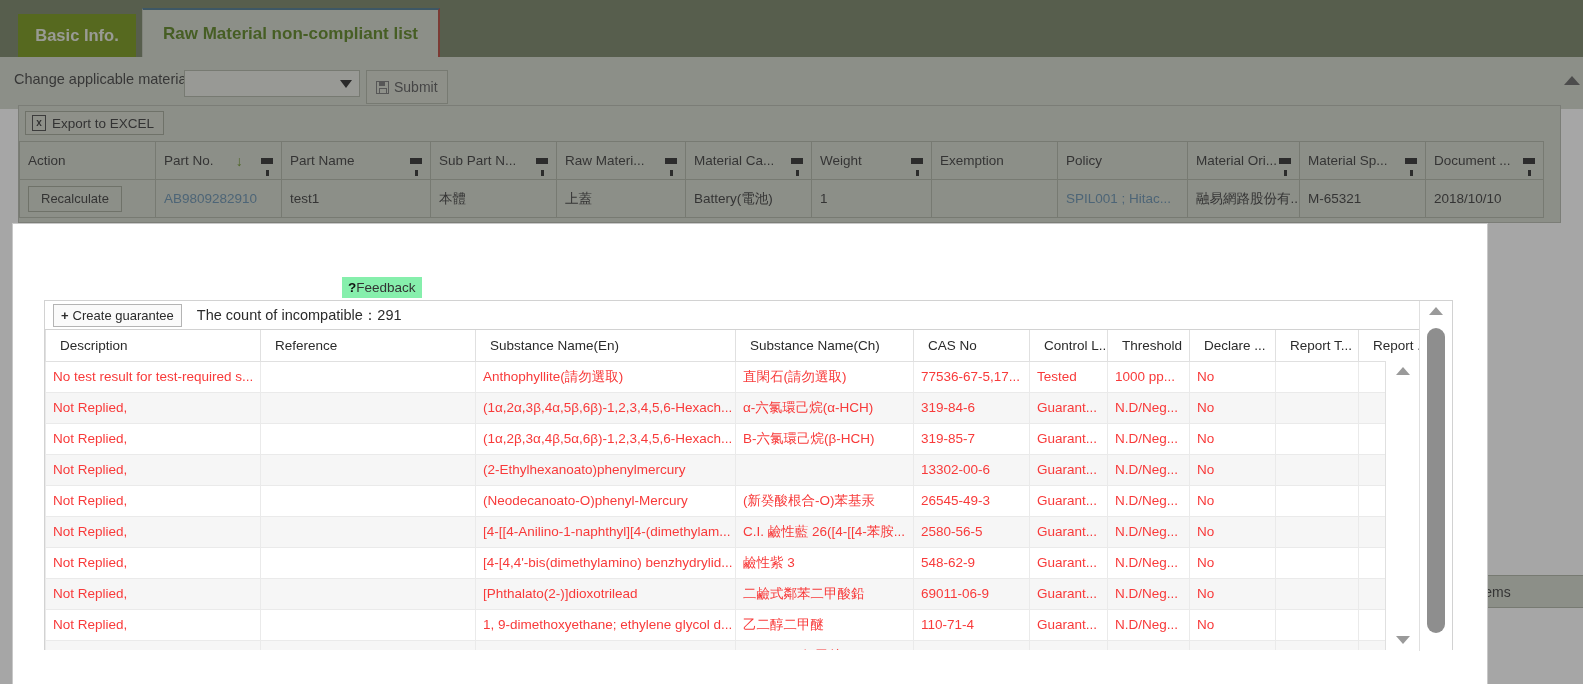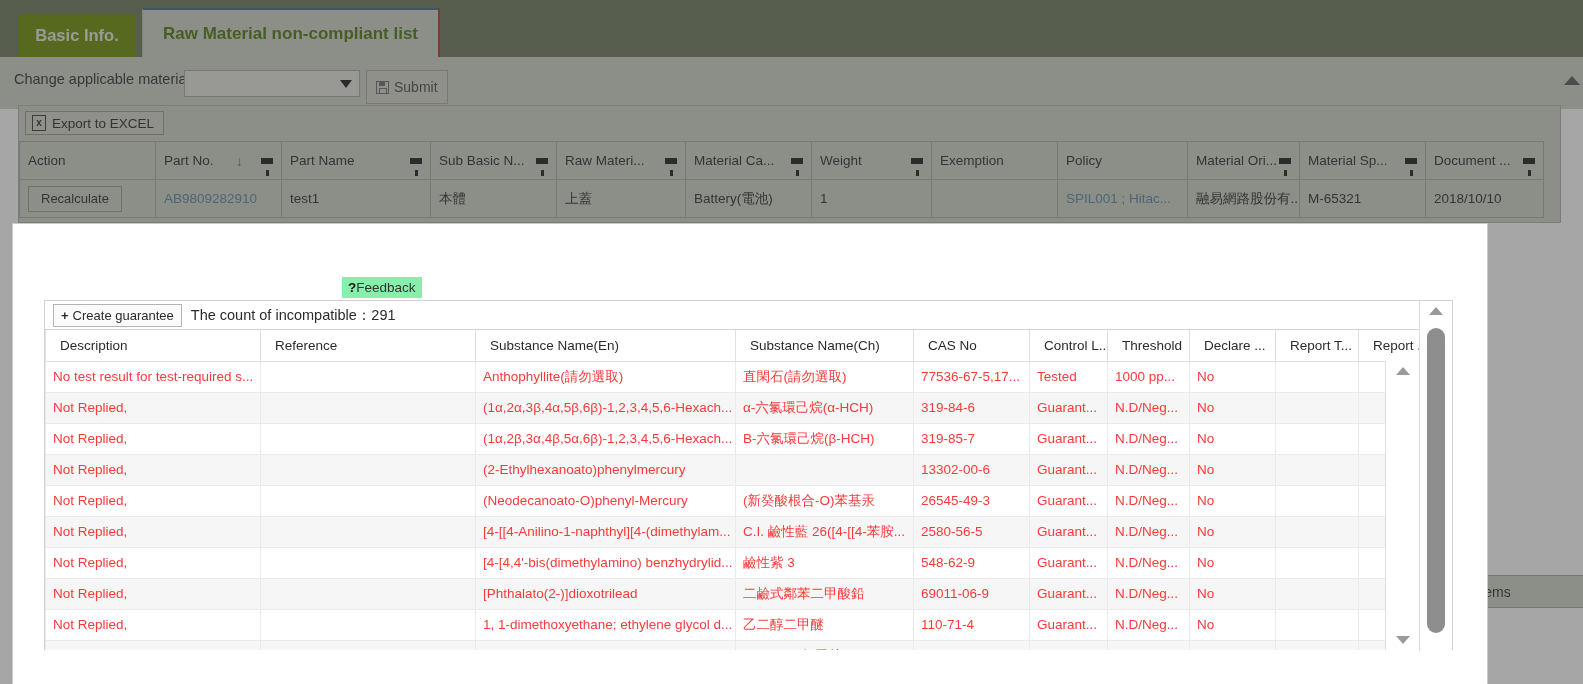--- a/index.html
+++ b/index.html
@@ -217,21 +217,21 @@
     background: #ffffff;
   }
   .create-btn {
     height: 23px; margin-left: 8px; padding: 0 7px;
     border: 1px solid #b4b4b4; background: #fafafa;
     display: flex; align-items: center; gap: 4px;
     font-size: 13px; color: #2b2b2b; cursor: pointer;
   }
   .plus { font-weight: bold; font-size: 13px; }
   .count-text {
-    margin-left: 9px; font-size: 14.5px; color: #2b2b2b;
+    margin-left: 15px; font-size: 14.5px; color: #2b2b2b;
   }
 
   .inner-grid { position: relative; height: 320px; overflow: hidden; }
   table.inner {
     width: 1376px; border-collapse: collapse; table-layout: fixed;
   }
   table.inner th {
     height: 31px; font-size: 13.5px; font-weight: normal;
     color: #2b2b2b; text-align: left; padding: 0 14px;
     border: 1px solid #e0e0e0; border-top: none;
@@ -349,21 +349,21 @@
           </div>
             </th>
           <th>
               <div class="th-in">
             <span>Part Name</span>
             <span class="funnel"></span>
           </div>
             </th>
           <th>
               <div class="th-in">
-            <span>Sub Basic N...</span>
+            <span>Sub Part N...</span>
             <span class="funnel"></span>
           </div>
             </th>
           <th>
               <div class="th-in">
             <span>Raw Materi...</span>
             <span class="funnel"></span>
           </div>
             </th>
           <th>
@@ -582,21 +582,21 @@
               <td>69011-06-9</td>
               <td>Guarant...</td>
               <td>N.D/Neg...</td>
               <td>No</td>
               <td></td>
               <td></td>
             </tr>
             <tr>
               <td>Not Replied,</td>
               <td></td>
-              <td>1, 1-dimethoxyethane; ethylene glycol d...</td>
+              <td>1, 9-dimethoxyethane; ethylene glycol d...</td>
               <td>乙二醇二甲醚</td>
               <td>110-71-4</td>
               <td>Guarant...</td>
               <td>N.D/Neg...</td>
               <td>No</td>
               <td></td>
               <td></td>
             </tr>
             <tr>
               <td>Not Replied,</td>

